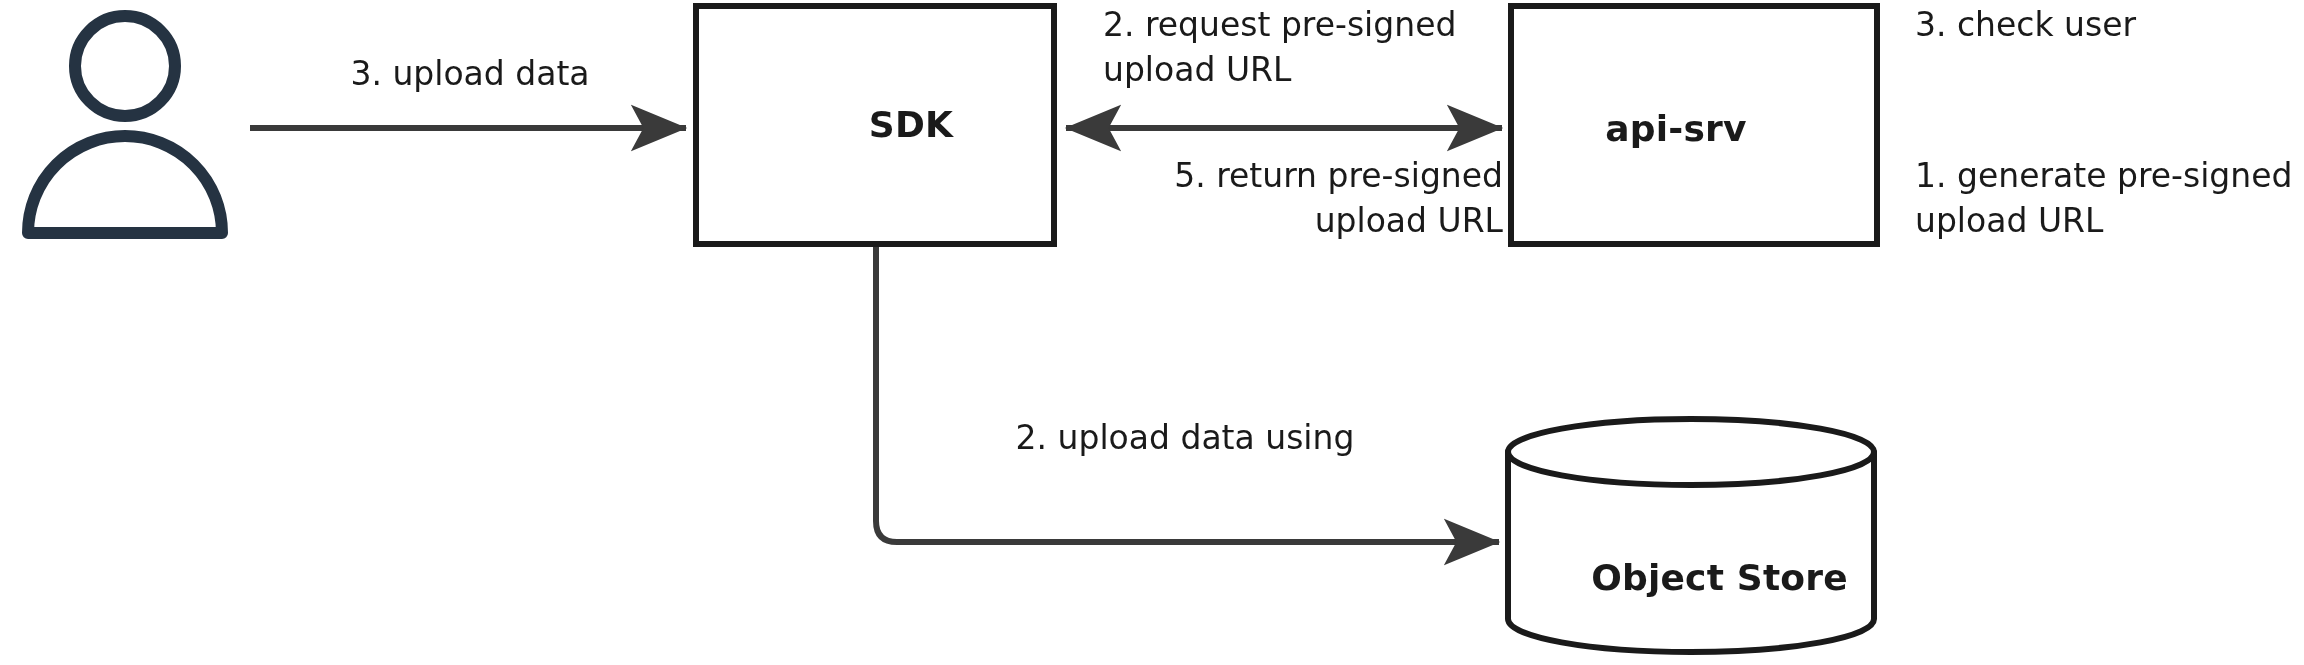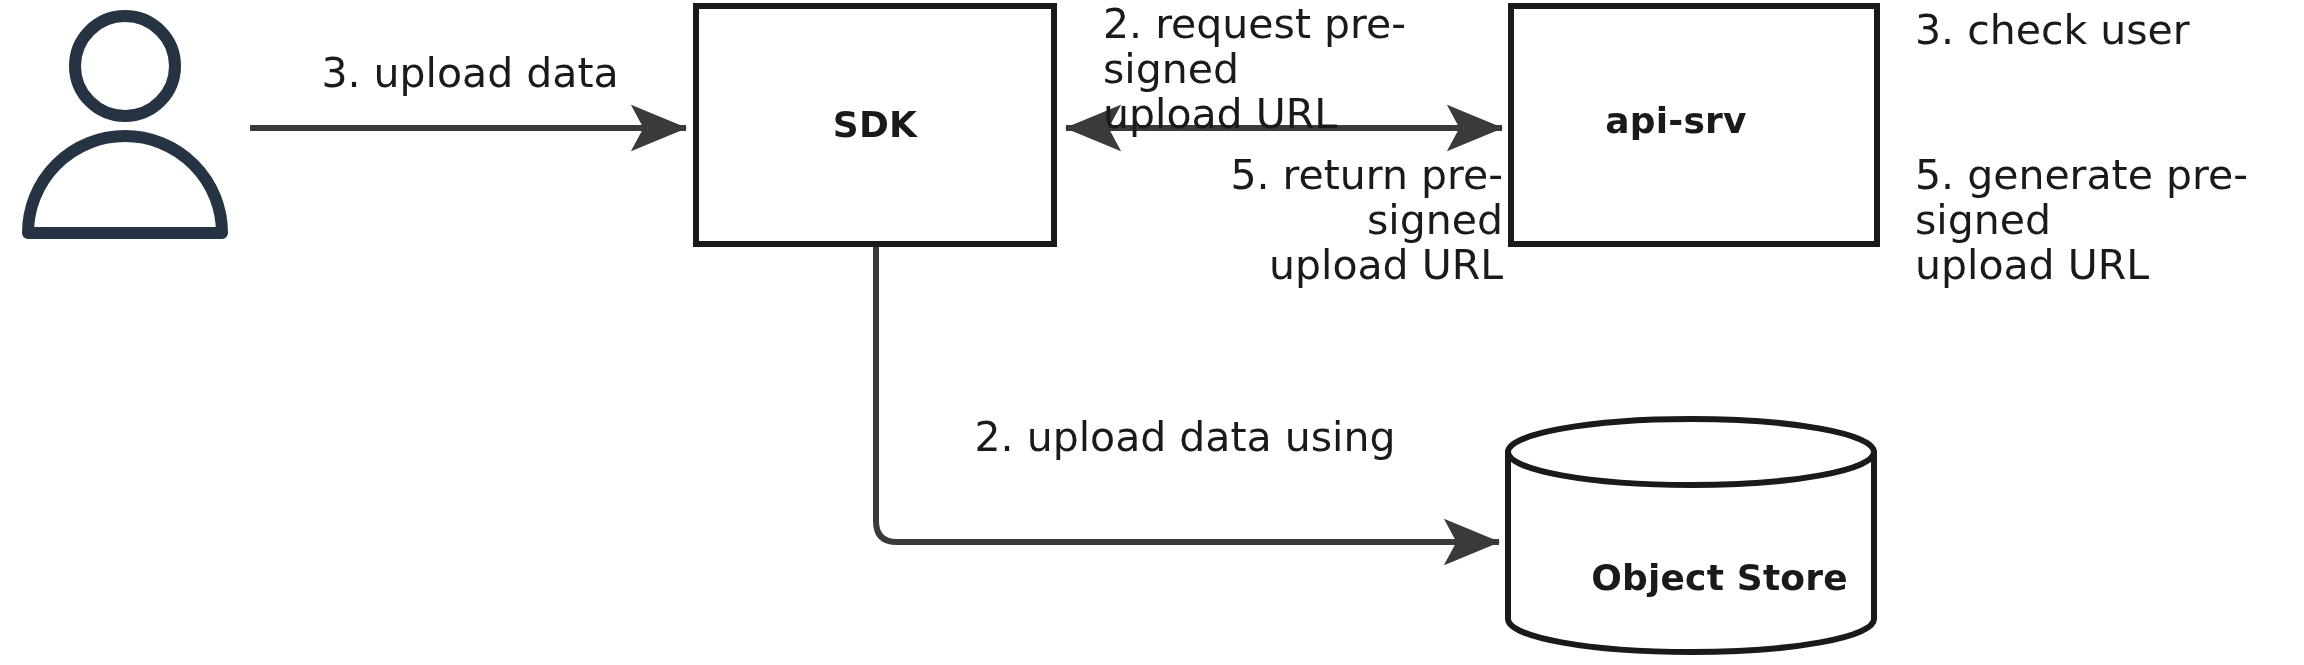--- a/index.html
+++ b/index.html
@@ -31,36 +31,36 @@
     color: #1a1a1a;
     font-size: 36px;
     letter-spacing: 0.2px;
     text-align: center;
     white-space: nowrap;
     font-family: "DejaVu Sans", "Liberation Sans", sans-serif;
   }
   .edge-label {
     position: absolute;
     color: #1a1a1a;
-    font-size: 41px;
+    font-size: 33px;
     line-height: 45px;
     font-weight: normal;
     font-family: "DejaVu Sans", "Liberation Sans", sans-serif;
   }
   .edge-label.centered { text-align: center; }
   .edge-label.left { text-align: left; }
 
-  #label-sdk       { left: 693px;  top: 104px; width: 364px; }
-  #label-apisrv    { left: 1508px; top: 100px; width: 336px; }
+  #label-sdk       { left: 693px;  top: 104px; width: 364px; padding-left: 36px; }
+  #label-apisrv    { left: 1508px; top: 108px; width: 336px; }
   #label-objstore  { left: 1505px; top: 557px; width: 373px; padding-left: 28px; }
 
   #label-step1 { left: 290px;  top: 51px;  width: 360px; }
   #label-step2 { left: 1103px; top: 2px;   width: 400px; }
   #label-step5 { left: 1103px; top: 153px; width: 400px; text-align: right; }
-  #label-step3 { left: 1915px; top: 8px;   width: 380px; }
+  #label-step3 { left: 1915px; top: 2px;   width: 380px; }
   #label-step4 { left: 1915px; top: 153px; width: 390px; }
   #label-step6 { left: 905px;  top: 415px; width: 560px; }
 </style>
 </head>
 <body>
 
 <div id="diagram-root">
 
   <svg id="diagram-svg" viewBox="0 0 2304 665" xmlns="http://www.w3.org/2000/svg">
     <defs>
@@ -117,17 +117,17 @@
 
   <div class="edge-label centered" id="label-step6">
     <div>2. upload data using</div>
   </div>
 
   <div class="edge-label left" id="label-step3">
     <div>3. check user</div>
   </div>
 
   <div class="edge-label left" id="label-step4">
-    <div>5. generate pre-signed</div>
+    <div>1. generate pre-signed</div>
     <div>upload URL</div>
   </div>
 
 </div>
 
 </body></html>

